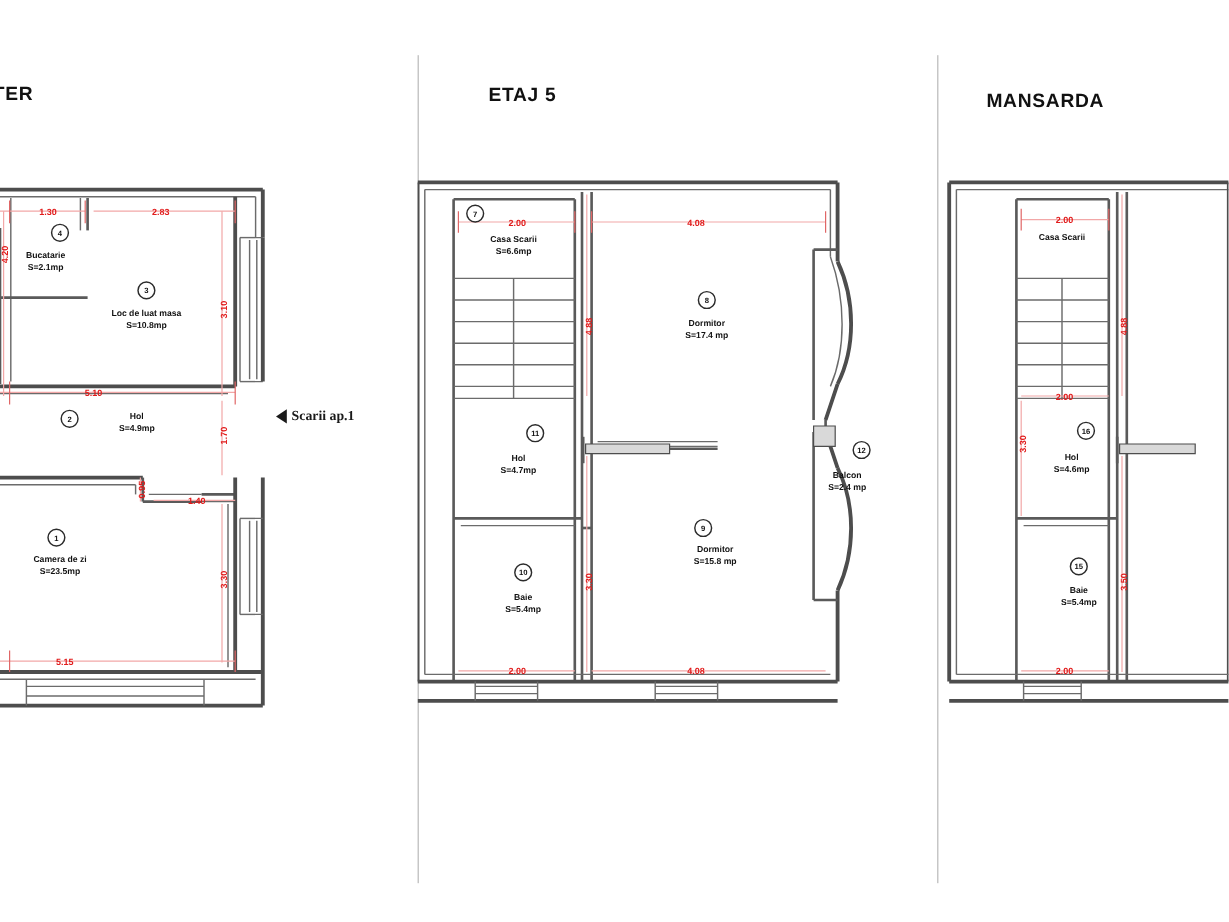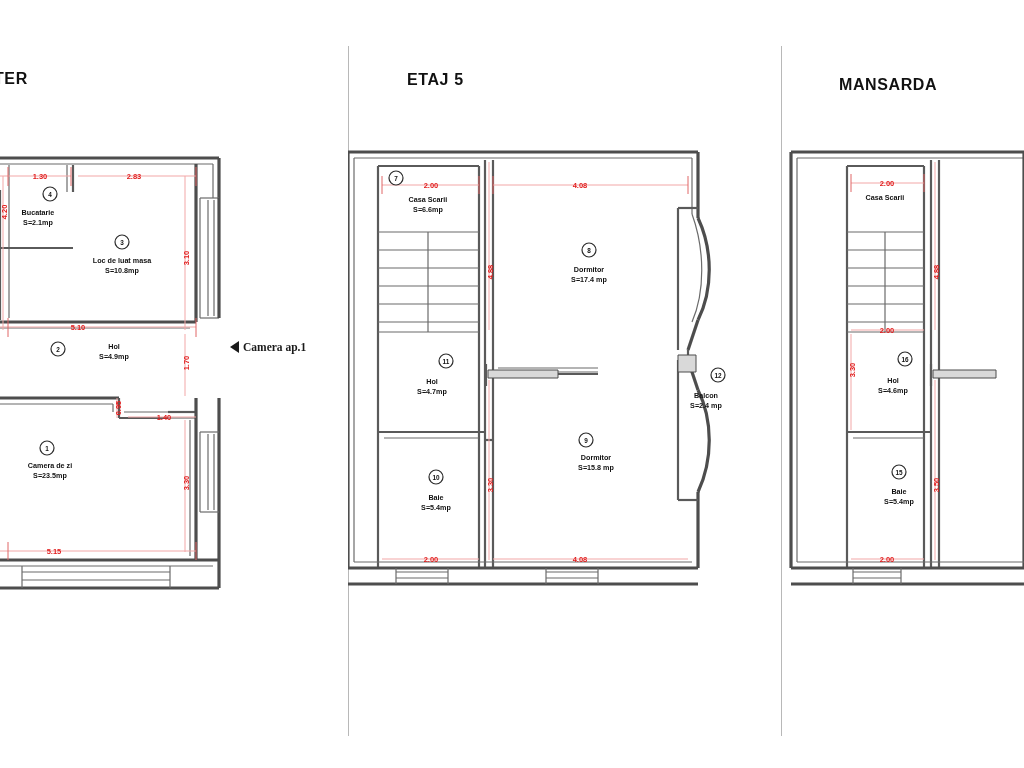--- a/index.html
+++ b/index.html
@@ -127,21 +127,21 @@
 </head>
 <body>
 
 <div id="page">
 
   <div class="divider" style="left:348px; top:46px; height:690px;"></div>
   <div class="divider" style="left:781px; top:46px; height:690px;"></div>
 
   <div class="plan-title" style="left:-6px; top:70px;">TER</div>
   <div class="plan-title" style="left:407px; top:71px;">ETAJ 5</div>
-  <div class="plan-title" style="left:822px; top:76px;margin-left:17px;">MANSARDA</div>
+  <div class="plan-title" style="left:822px; top:76px;">MANSARDA</div>
 
   <svg class="plan-svg" width="348" height="768" viewBox="0 0 348 768">
 
     <path class="wall-outer" d="M -10 158 L 219 158"></path>
     <path class="wall-thin" d="M -10 164 L 213 164"></path>
     <path class="wall-outer" d="M 219 158 L 219 198"></path>
     <path class="wall-thin" d="M 213 164 L 213 198"></path>
 
     <path class="wall-outer" d="M -10 164 L -10 590"></path>
 
@@ -246,21 +246,21 @@
     <text class="room-area" x="114" y="359">S=4.9mp</text>
 
     <circle class="marker-circle" cx="47" cy="448" r="7"></circle>
     <text class="marker-text" x="47" y="450.5">1</text>
     <text class="room-name" x="50" y="468">Camera de zi</text>
     <text class="room-area" x="50" y="478">S=23.5mp</text>
   </svg>
 
   <div class="acces-note" style="left:230px; top:341px;">
     <span class="acces-arrow"></span>
-    <span>Camera  ap.1</span>
+    <span>Scarii  ap.1</span>
   </div>
 
   <svg class="plan-svg" width="440" height="768" viewBox="0 0 440 768" style="left:348px;">
 
     <path class="wall-outer" d="M 0 152 L 350 152"></path>
     <path class="wall-thin" d="M 6 158 L 344 158"></path>
     <path class="wall-outer" d="M 350 152 L 350 218"></path>
     <path class="wall-thin" d="M 344 158 L 344 214"></path>
 
     <path class="wall-outer" d="M 0 152 L 0 568"></path>

